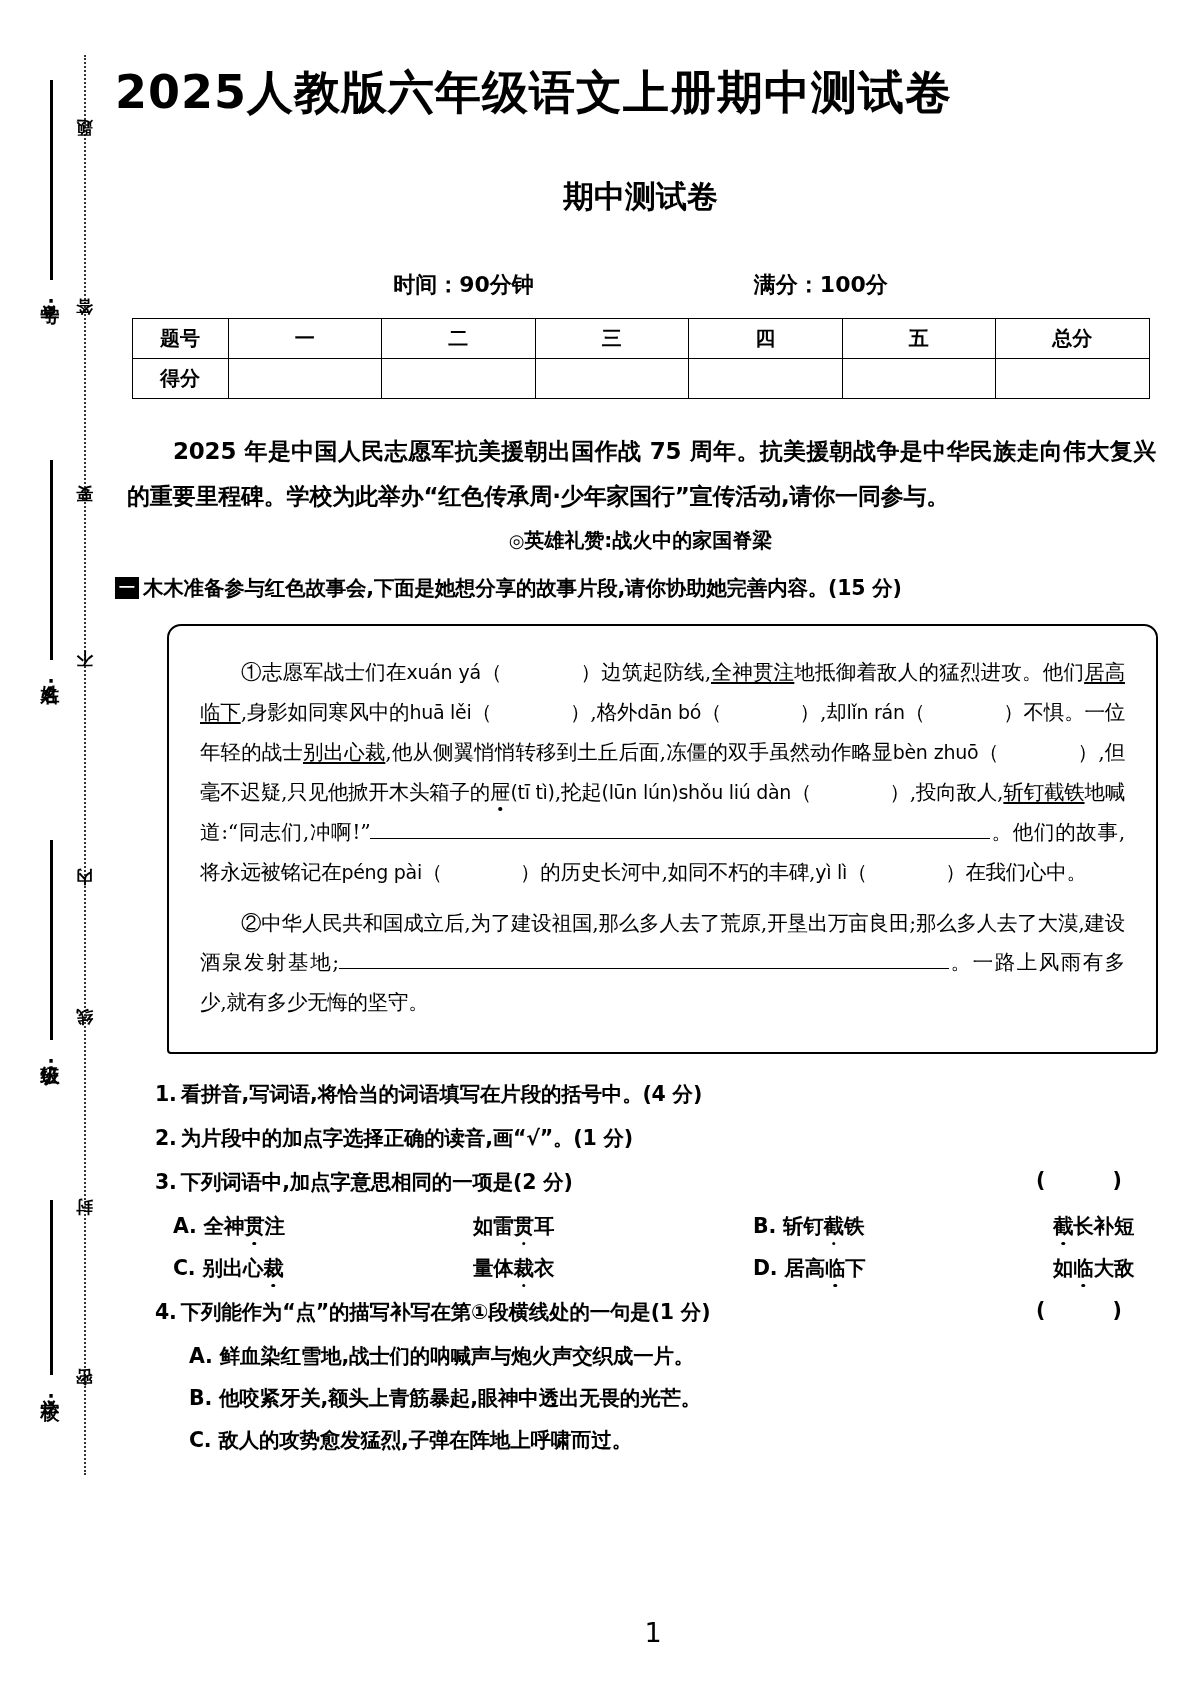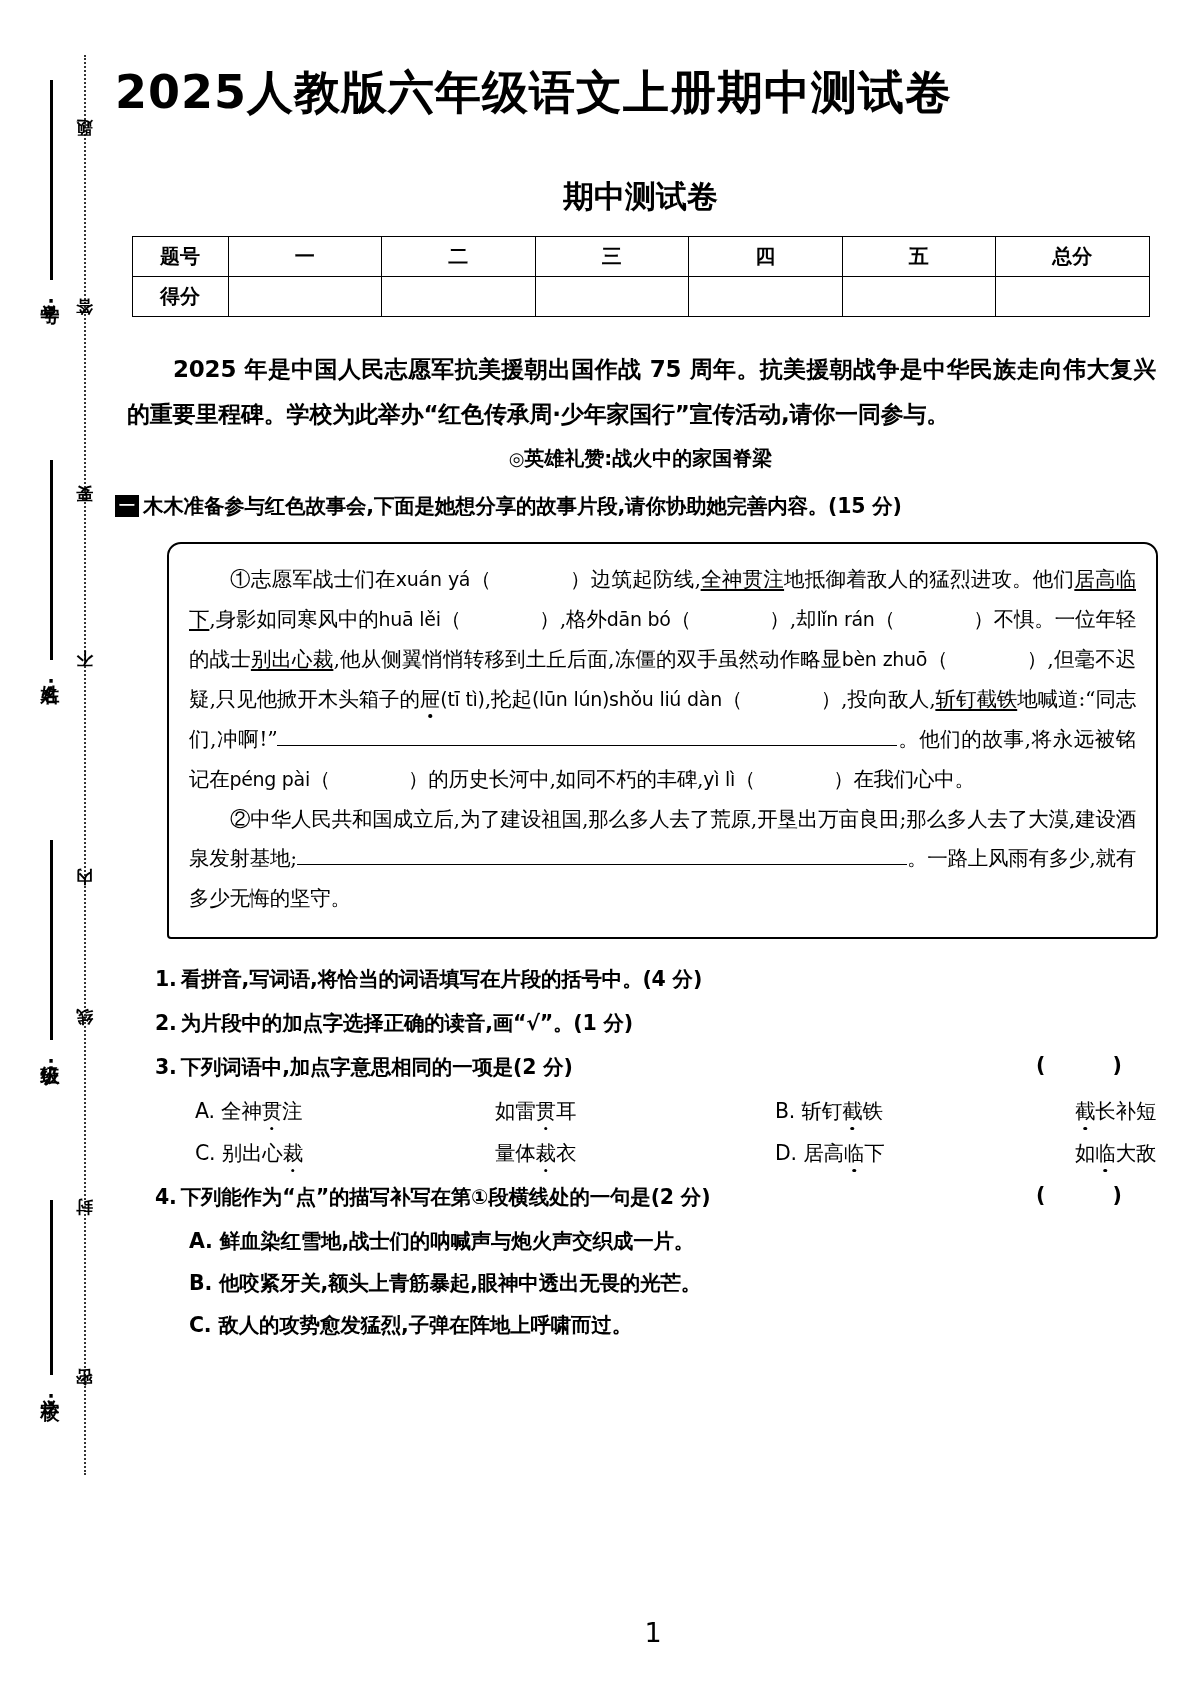--- a/index.html
+++ b/index.html
@@ -169,21 +169,21 @@
   .passage-box {
     border: 2px solid #000;
     border-radius: 14px 14px 4px 4px;
     margin: 22px 8px 0 52px;
     padding: 16px 20px 18px 20px;
     font-family: "DejaVu Serif", "Liberation Serif", serif;
     font-size: 20.5px;
     line-height: 1.95;
   }
   .passage-box p {
-    margin: 0;
+    margin: 11px;
     text-align: justify;
     letter-spacing: -0.3px;
   }
   .passage-box p.indent { text-indent: 2em; }
   .py { font-family: "DejaVu Sans", "Liberation Sans", sans-serif; font-size: 19px; }
   .blank-paren { display:inline-block; min-width: 78px; }
   .u { text-decoration: underline; text-underline-offset: 3px; }
   .dotted-char { position: relative; }
   .dotted-char::after {
     content: "";
@@ -216,23 +216,23 @@
   .q-num { flex: 0 0 auto; margin-right: 4px; }
   .q-text { flex: 1 1 auto; }
   .q-answer-paren {
     position: absolute;
     right: 6px; top: 0;
     letter-spacing: 30px;
   }
   .opt-grid {
     display: grid;
     grid-template-columns: 300px 280px 300px 1fr;
-    margin: 0 0 12px 40px;
+    margin: 0 0 12px 18px;
     row-gap: 14px;
-    font-weight: normal;
+    font-weight: bold;
   }
   .opt-rows-4 {
     margin: 0 0 0 34px;
     font-weight: bold;
   }
   .opt-rows-4 > div { margin-bottom: 14px; }
 
   .page-number {
     position: absolute;
     bottom: 36px;
@@ -277,20 +277,24 @@
     <div class="seal-char" style="top:1170px;">封</div>
     <div class="seal-char" style="top:1340px;">密</div>
   </div>
 </div>
 
 <div class="page">
 
   <div class="main-title">2025人教版六年级语文上册期中测试卷</div>
   <div class="sub-title">期中测试卷</div>
 
+  <div class="meta-row">
+    <span>时间：90分钟</span>
+    <span>满分：100分</span>
+  </div>
 
   <table class="score-table">
     <tbody>
         <tr>
       <td class="first-col">题号</td>
       <td>一</td>
       <td>二</td>
       <td>三</td>
       <td>四</td>
       <td>五</td>
@@ -354,21 +358,21 @@
       <div><span>C.</span>
         <span>别出心<span class="dotted-char">裁</span></span></div>
       <div><span>量体<span class="dotted-char">裁</span>衣</span></div>
       <div><span>D.</span>
         <span>居高<span class="dotted-char">临</span>下</span></div>
       <div><span>如<span class="dotted-char">临</span>大敌</span></div>
     </div>
 
     <div class="q-line" style="margin-top:16px;">
       <span class="q-num">4.</span>
-      <span class="q-text">下列能作为“点”的描写补写在第①段横线处的一句是(2 分)</span>
+      <span class="q-text">下列能作为“点”的描写补写在第①段横线处的一句是(1 分)</span>
       <span class="q-answer-paren">(        )</span>
     </div>
 
     <div class="opt-rows-4">
       <div><span>A.</span> <span>鲜血染红雪地,战士们的呐喊声与炮火声交织成一片。</span></div>
       <div><span>B.</span> <span>他咬紧牙关,额头上青筋暴起,眼神中透出无畏的光芒。</span></div>
       <div><span>C.</span> <span>敌人的攻势愈发猛烈,子弹在阵地上呼啸而过。</span></div>
     </div>
   </div>
 

